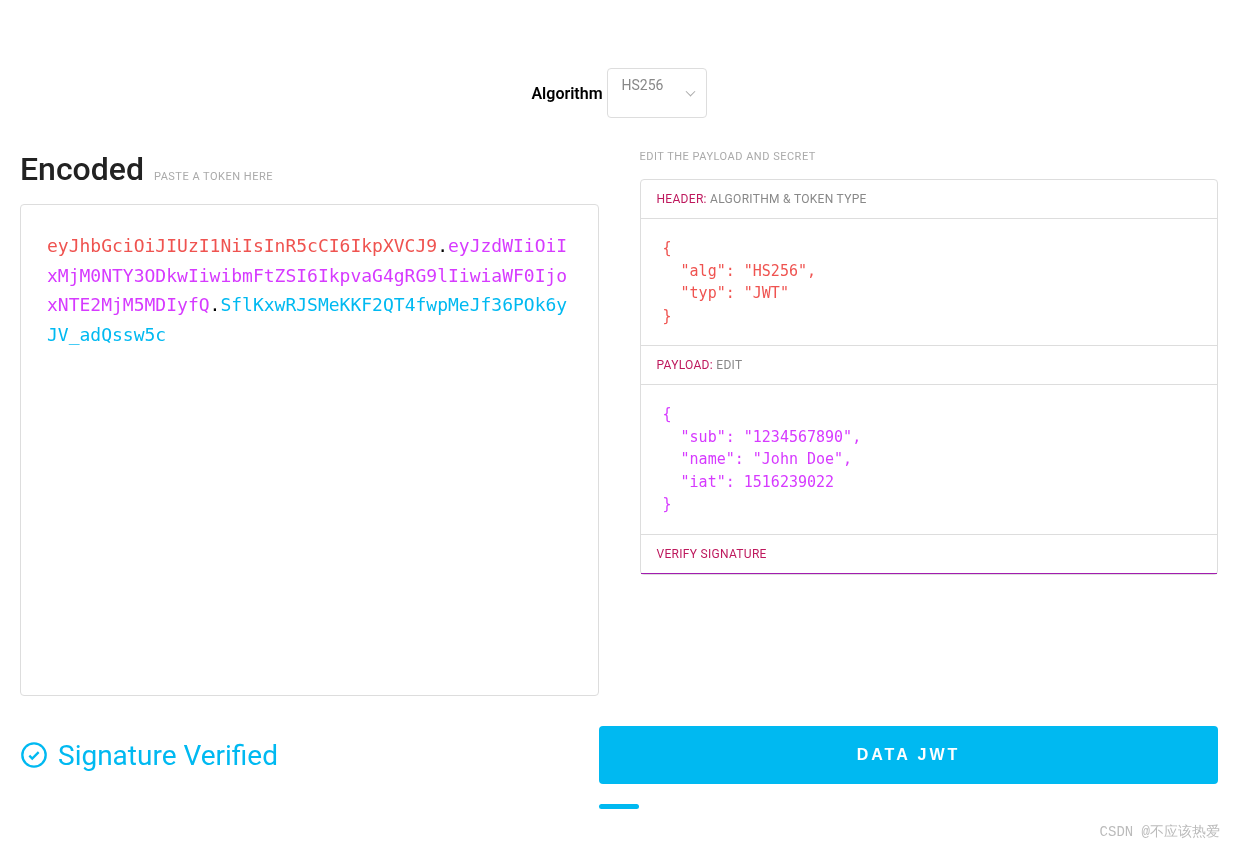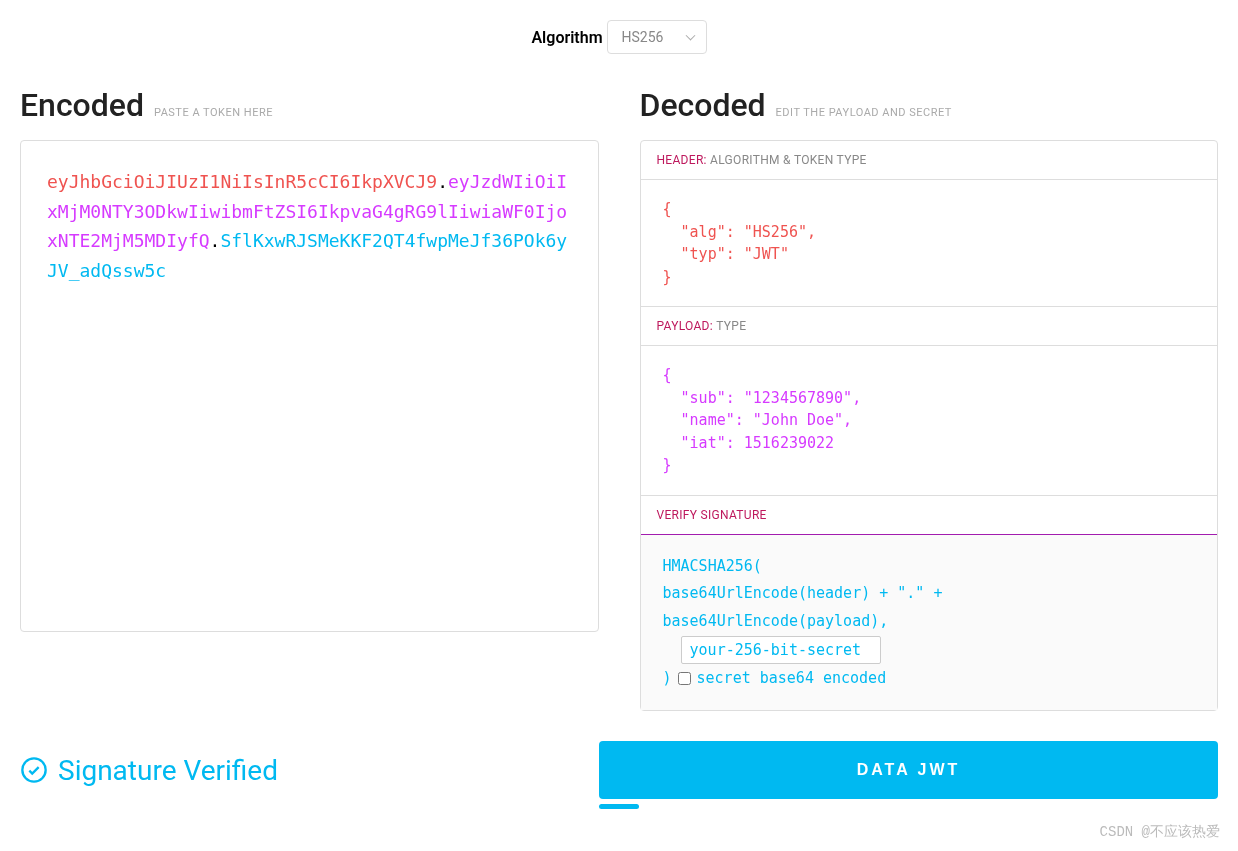--- a/index.html
+++ b/index.html
@@ -15,31 +15,32 @@
     height: 851px;
     padding: 20px;
     position: relative;
   }
   .algo-row {
     display: flex;
     align-items: center;
     justify-content: center;
     gap: 4px;
     margin-bottom: 30px;
+    margin-top: 48px;
   }
   .algo-label {
     font-weight: 600;
     font-size: 16px;
     color: #000;
   }
   .algo-select {
     position: relative;
     border: 1px solid #ddd;
     border-radius: 4px;
-    padding: 8px 34px 8px 14px;
+    padding: 8px 34px 24px 14px;
     font-size: 14px;
     color: #888;
     min-width: 100px;
     cursor: pointer;
     background:#fff;
   }
   .algo-select::after {
     content: "";
     position: absolute;
     right: 12px;
@@ -199,54 +200,42 @@
       <span class="col-title">Encoded</span>
       <span class="col-sub">PASTE A TOKEN HERE</span>
     </div>
     <div class="panel encoded-box">
       <span class="tok-header">eyJhbGciOiJIUzI1NiIsInR5cCI6IkpXVCJ9</span><span class="tok-dot">.</span><span class="tok-payload">eyJzdWIiOiIxMjM0NTY3ODkwIiwibmFtZSI6IkpvaG4gRG9lIiwiaWF0IjoxNTE2MjM5MDIyfQ</span><span class="tok-dot">.</span><span class="tok-sig">SflKxwRJSMeKKF2QT4fwpMeJf36POk6yJV_adQssw5c</span>
     </div>
   </div>
 
   <div class="col">
     <div class="col-title-row">
-      <span class="col-title">Decoded</span>
       <span class="col-sub">EDIT THE PAYLOAD AND SECRET</span>
     </div>
     <div class="panel">
       <div class="section-head">
         <b>HEADER:</b>&nbsp;<span>ALGORITHM &amp; TOKEN TYPE</span>
       </div>
       <div class="section-body">{
   "alg": "HS256",
   "typ": "JWT"
 }</div>
 
       <div class="section-head">
-        <b>PAYLOAD:</b>&nbsp;<span>TYPE</span>
+        <b>PAYLOAD:</b>&nbsp;<span>EDIT</span>
       </div>
       <div class="section-body payload">{
   "sub": "1234567890",
   "name": "John Doe",
   "iat": 1516239022
 }</div>
 
       <div class="section-head" style="border-bottom:1px solid #a21caf;">
         <b>VERIFY SIGNATURE</b>
-      </div>
-      <div class="section-sig">
-        <div>HMACSHA256(</div>
-        <div>  base64UrlEncode(header) + "." +</div>
-        <div>  base64UrlEncode(payload),</div>
-        <div style="padding-left:2ch;"><input class="secret-input" type="text" value="your-256-bit-secret" style=""></div>
-        <div class="sig-bottom-row">
-          <span>)</span>
-          <input type="checkbox" class="sig-checkbox" style="">
-          <span class="sig-checkbox-label">secret base64 encoded</span>
-        </div>
       </div>
     </div>
   </div>
 </div>
 
 <div class="footer-row">
   <div class="verified">
     <svg viewBox="0 0 24 24" fill="none" stroke="#00b9f1" stroke-width="2">
       <circle cx="12" cy="12" r="10"></circle>
       <path d="M8 12.5l2.5 2.5L16 9.5"></path>

